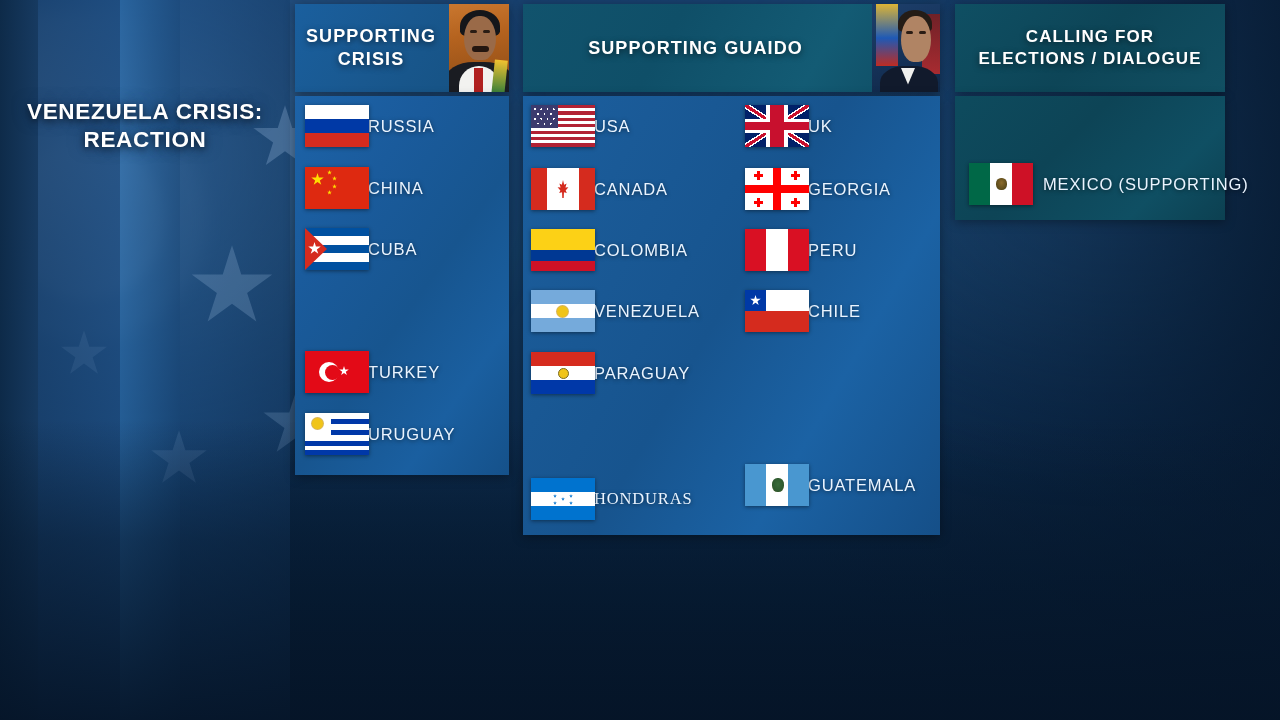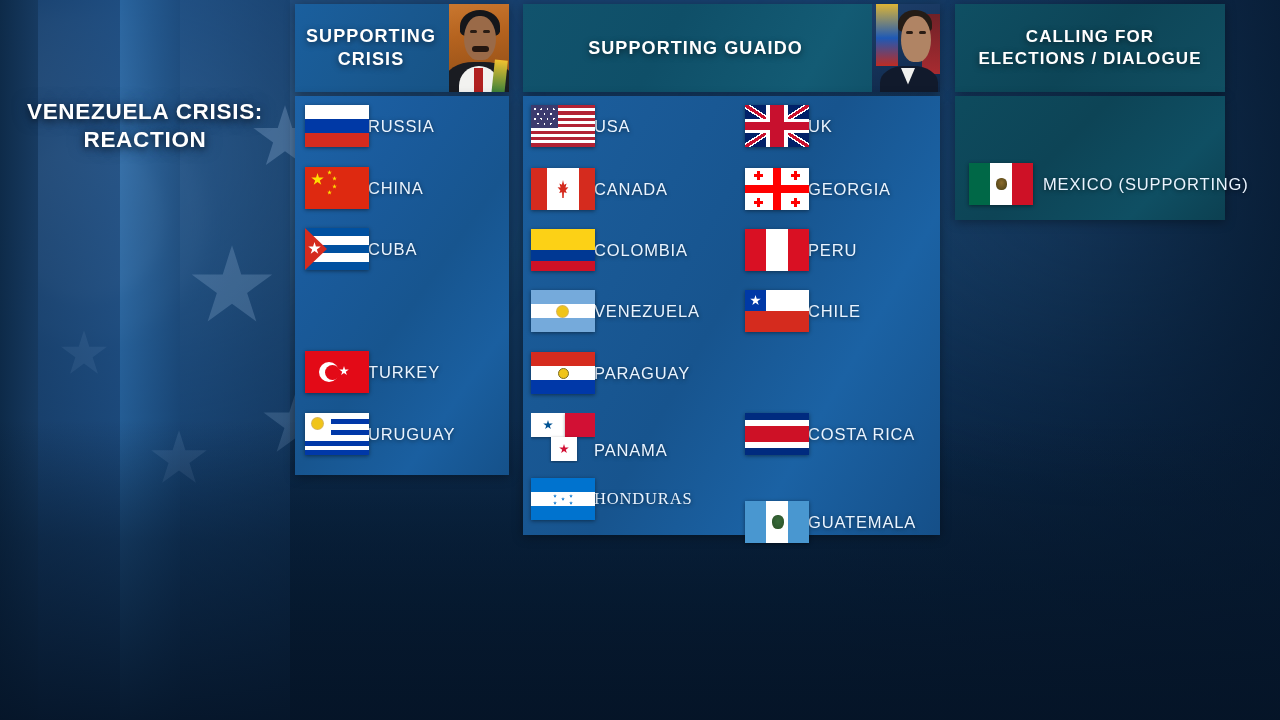--- a/index.html
+++ b/index.html
@@ -315,30 +315,20 @@
     <div class="row" style="left:8px;top:255px;">
       <div class="flagbox">
         <div class="hb" style="top:0;height:14px;background:#d52b1e;"></div>
         <div class="hb" style="top:14px;height:14px;background:#ffffff;"></div>
         <div class="hb" style="top:28px;height:14px;background:#0038a8;"></div>
         <div class="dot" style="left:27px;top:16px;width:9px;height:9px;background:#f0c419;border:1px solid #7a6a20;"></div>
       </div>
       <span class="cname">PARAGUAY</span>
     </div>
 
-    <div class="row" style="left:8px;top:316px;height:52px;">
-      <div class="flagbox" style="height:50px;background:transparent;box-shadow:none;">
-        <div style="position:absolute;left:0;top:0;width:34px;height:24px;background:#fff;box-shadow:0 1px 3px rgba(0,0,0,.4);"></div>
-        <div class="star5" style="left:12px;top:7px;width:10px;height:10px;background:#005293;"></div>
-        <div style="position:absolute;left:34px;top:0;width:30px;height:24px;background:#d21034;box-shadow:0 1px 3px rgba(0,0,0,.4);"></div>
-        <div style="position:absolute;left:20px;top:24px;width:26px;height:24px;background:#fff;box-shadow:0 1px 3px rgba(0,0,0,.4);"></div>
-        <div class="star5" style="left:28px;top:31px;width:10px;height:10px;background:#d21034;"></div>
-      </div>
-      <span class="cname" style="align-self:flex-end;padding-bottom:4px;">PANAMA</span>
-    </div>
 
     <div class="row" style="left:8px;top:381px;font-family:Liberation Serif, serif;">
       <div class="flagbox">
         <div class="hb" style="top:0;height:14px;background:#0073cf;"></div>
         <div class="hb" style="top:14px;height:14px;background:#ffffff;"></div>
         <div class="hb" style="top:28px;height:14px;background:#0073cf;"></div>
         <div class="star5" style="left:30px;top:19px;width:4px;height:4px;background:#0073cf;"></div>
         <div class="star5" style="left:22px;top:16px;width:4px;height:4px;background:#0073cf;"></div>
         <div class="star5" style="left:38px;top:16px;width:4px;height:4px;background:#0073cf;"></div>
         <div class="star5" style="left:22px;top:23px;width:4px;height:4px;background:#0073cf;"></div>
@@ -394,32 +384,22 @@
       <div class="flagbox">
         <div class="hb" style="top:0;height:21px;background:#ffffff;"></div>
         <div class="hb" style="top:21px;height:21px;background:#d52b1e;"></div>
         <div style="position:absolute;left:0;top:0;width:21px;height:21px;background:#0039a6;"></div>
         <div class="star5" style="left:5px;top:5px;width:11px;height:11px;background:#fff;"></div>
       </div>
       <span class="cname">CHILE</span>
     </div>
 
 
-    <div class="row" style="left:222px;top:316px;">
-      <div class="flagbox">
-        <div class="hb" style="top:0;height:7px;background:#002b7f;"></div>
-        <div class="hb" style="top:7px;height:6px;background:#ffffff;"></div>
-        <div class="hb" style="top:13px;height:16px;background:#ce1126;"></div>
-        <div class="hb" style="top:29px;height:6px;background:#ffffff;"></div>
-        <div class="hb" style="top:35px;height:7px;background:#002b7f;"></div>
-      </div>
-      <span class="cname">COSTA RICA</span>
-    </div>
-
-    <div class="row" style="left:222px;top:404px;">
+
+    <div class="row" style="left:222px;top:367px;">
       <div class="flagbox">
         <div class="hb" style="top:0;bottom:0;background:#4997d0;"></div>
         <div class="vb" style="left:21.3px;width:21.4px;background:#ffffff;"></div>
         <div style="position:absolute;left:27px;top:14px;width:12px;height:14px;background:radial-gradient(ellipse at 50% 45%,#3a6b3a,#2f5a2f 65%,#7a6a2a 100%);border-radius:45%;"></div>
       </div>
       <span class="cname">GUATEMALA</span>
     </div>
 
   </div>
 </div>

